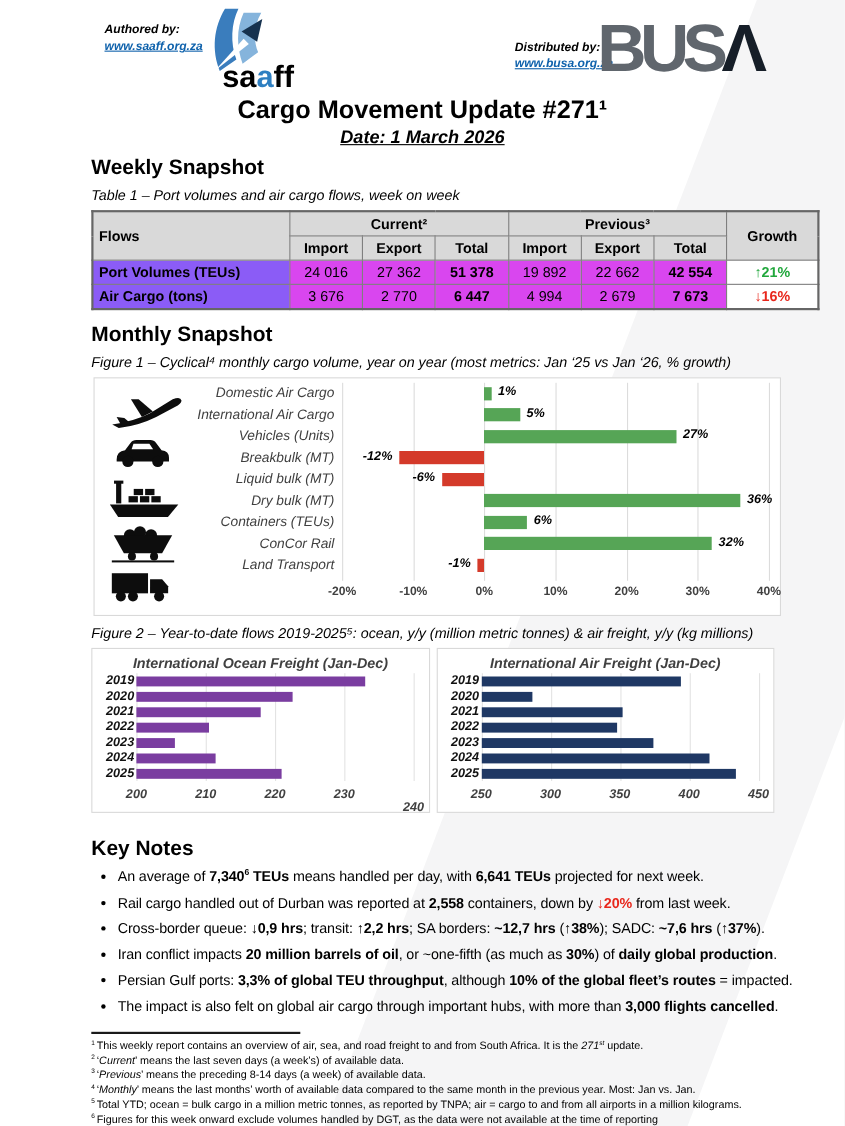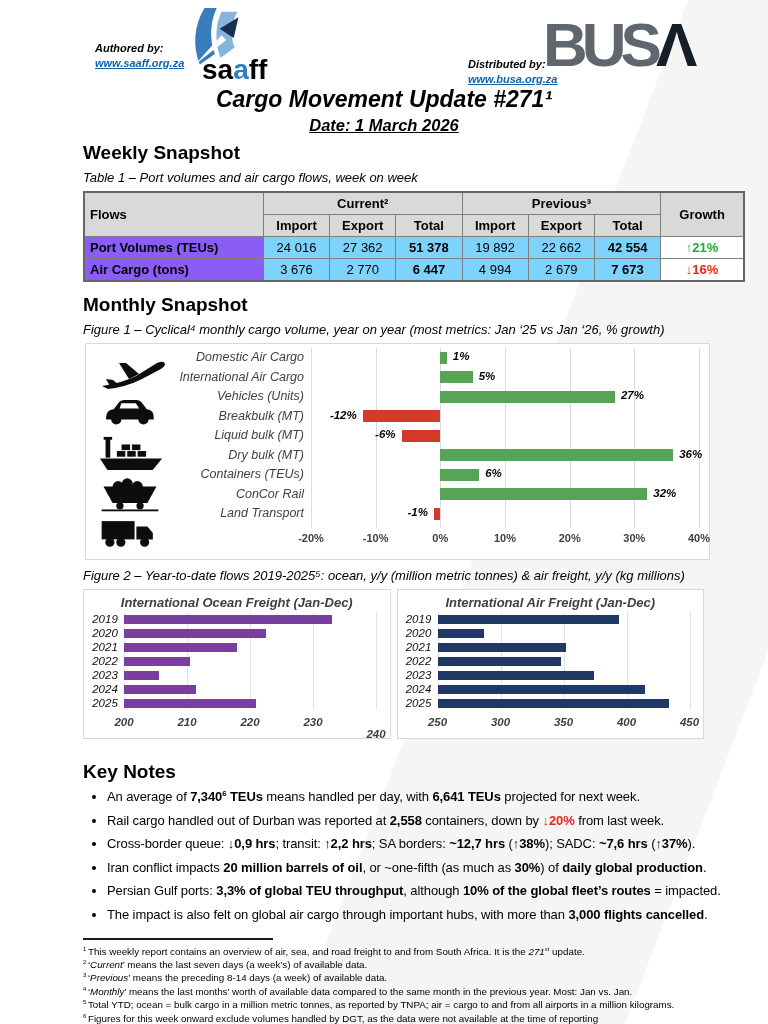--- a/index.html
+++ b/index.html
@@ -4,52 +4,52 @@
 <style>
   html,body{margin:0;padding:0;background:#e9e9e9;}
   .page{position:relative;width:768px;height:1024px;background:#ffffff;overflow:hidden;
         font-family:"Liberation Sans",sans-serif;color:#000;}
   .watermark{position:absolute;top:0;left:688px;width:330px;height:1100px;background:#f5f5f6;
              transform:skewX(-21deg);transform-origin:top left;}
   sup{font-size:0.6em;line-height:0;}
 
   
   .hdr{position:absolute;top:0;left:0;width:768px;height:118px;}
-  .cred{position:absolute;font-size:11px;font-weight:bold;font-style:italic;line-height:15px;margin-top:21px;}
+  .cred{position:absolute;font-size:11px;font-weight:bold;font-style:italic;line-height:15px;}
   .cred a{display:inline-block;color:#0f62ac;text-decoration:underline;cursor:pointer;}
   .cred-auth{left:95px;top:20px;}
   .cred-dist{left:468px;top:36px;}
   .saaff{position:absolute;left:170px;top:4px;width:110px;height:98px;}
   .saaff svg{position:absolute;left:10px;top:2px;}
   .saaff-text{position:absolute;left:32px;top:50px;font-size:28px;font-weight:bold;letter-spacing:0;}
   .saaff-text .acc{color:#2e7fc1;}
   .busa{position:absolute;left:543px;top:10px;font-weight:bold;font-size:62px;line-height:70px;
         letter-spacing:-6px;transform:scaleY(0.98);}
   .busa .b1{color:#60666d;}
   .busa .b2{color:#161e28;}
 
   
-  .title{position:absolute;top:86px;left:0;width:768px;text-align:center;font-size:23px;font-weight:bold;font-style:italic;}
+  .title{position:absolute;top:86px;left:0;width:768px;text-align:center;font-size:23px;font-weight:bold;}
   .date{position:absolute;top:116px;left:0;width:768px;text-align:center;font-size:16.5px;
         font-weight:bold;font-style:italic;text-decoration:underline;}
 
   .doc{position:absolute;left:83px;top:142px;width:662px;}
   .sect{font-size:19px;font-weight:bold;margin:0;}
   .caption{font-style:italic;font-size:13px;margin:6px 0 6px 0;}
 
   
   table.t1{border-collapse:collapse;width:662px;font-size:13px;table-layout:fixed;margin-top:2px;}
   table.t1 th,table.t1 td{border:1px solid #7f7f7f;padding:1px 5px;height:19px;}
   table.t1{border:2px solid #666;}
   table.t1 th{background:#d9d9d9;font-weight:bold;}
   .th-flows{text-align:left;width:168px;}
   .th-grow{width:78px;text-align:center;}
   .colnum{width:62px;}
   td.lbl{background:#8b5cf6;font-weight:bold;text-align:left;}
-  td.num{text-align:center;background:#7dd3fc;}
+  td.num{text-align:center;background:#d946ef;}
   td.num.total{font-weight:bold;}
   td.growth{text-align:center;font-weight:bold;background:#fff;}
 
   
   .fig1{position:relative;width:623px;height:215px;border:1px solid #d9d9d9;margin:2px 0 8px 2px;background:#fff;}
   .fig1-icons{position:absolute;left:12px;top:6px;width:72px;height:200px;}
   .fig1-icons svg{position:absolute;left:0;fill:#0d0d0d;}
   .fig1-labels{position:absolute;left:90px;top:4px;width:128px;}
   .f1lab{height:19.5px;line-height:19.5px;text-align:right;font-style:italic;font-size:12.5px;color:#3f3f3f;white-space:nowrap;}
   .fig1-plot{position:absolute;left:225px;top:4px;width:388px;height:205px;}
@@ -57,21 +57,21 @@
   .f1tick{position:absolute;top:184px;transform:translateX(-50%);font-weight:bold;font-size:11px;color:#404040;}
   .f1bar{position:absolute;height:12px;z-index:2;}
   .f1val{position:absolute;font-weight:bold;font-style:italic;font-size:11.5px;white-space:nowrap;z-index:3;}
 
   
   .fig2-row{display:flex;gap:6px;width:621px;margin-top:2px;}
   .fig2-box{position:relative;width:306px;height:148px;border:1px solid #d9d9d9;background:#fff;}
   .fig2-title{position:absolute;top:5px;left:0;width:100%;text-align:center;font-weight:bold;
               font-style:italic;font-size:13px;color:#404040;white-space:nowrap;}
   .fig2-body{position:absolute;left:0;top:22px;width:100%;height:124px;}
-  .f2lab{position:absolute;width:34px;text-align:center;font-weight:normal;font-style:italic;font-size:11.5px;color:#111;}
+  .f2lab{position:absolute;width:34px;text-align:right;font-weight:bold;font-style:italic;font-size:11.5px;color:#111;}
   .f2grid{position:absolute;width:1px;background:#e3e3e3;}
   .f2bar{position:absolute;height:9px;z-index:2;}
   .f2tick{position:absolute;transform:translateX(-50%);font-weight:bold;font-style:italic;font-size:11.5px;color:#404040;}
 
   
   .notes{margin:6px 0 0 0;padding-left:24px;}
   .notes li{font-size:13px;margin-bottom:8.5px;letter-spacing:-0.1px;white-space:nowrap;}
 
   
   .fsep{width:190px;height:2px;background:#1a1a1a;margin:16px 0 5px 0;}

